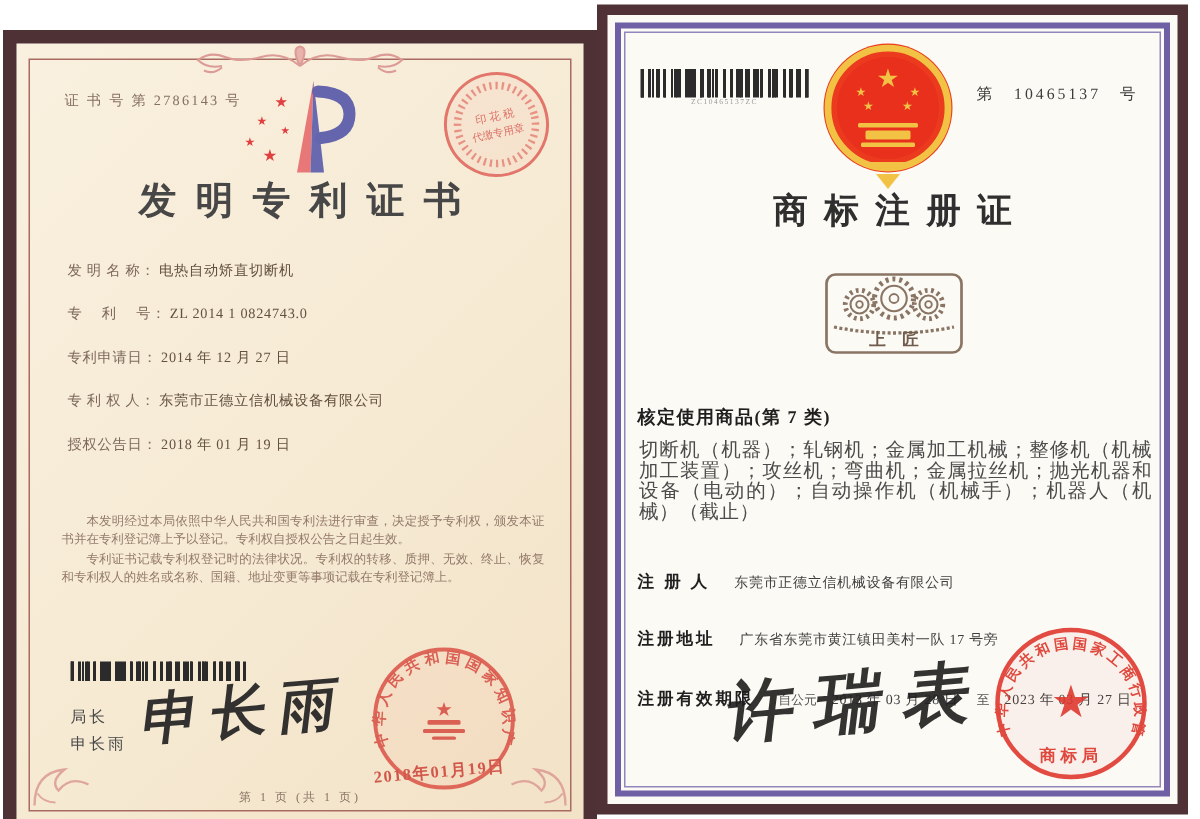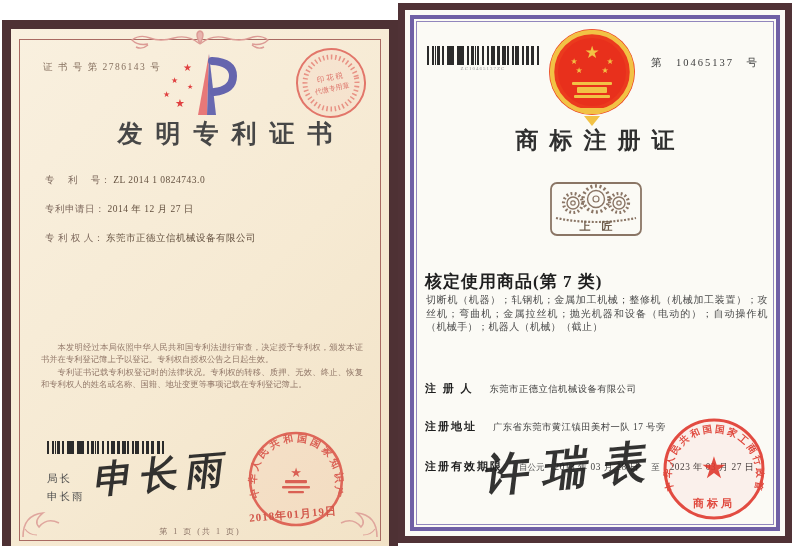--- a/index.html
+++ b/index.html
@@ -9,21 +9,21 @@
   
   .cert-patent{left:2px;top:20px;width:396px;height:540px;border:9px solid #4e3134;
     background:linear-gradient(135deg,#f9f0df 0%,#f6ead3 55%,#f2e2c6 100%);}
   .p-inner{position:relative;width:100%;height:100%;}
   .p-hairline{position:absolute;left:8px;right:8px;top:10px;bottom:10px;border:1px solid #a96a62;pointer-events:none;}
   .p-flourish{position:absolute;top:1px;left:50%;transform:translateX(-50%);}
   .p-certno{position:absolute;left:32px;top:32px;font-size:9.5px;color:#86705f;letter-spacing:1.5px;}
   .p-logo{position:absolute;left:146px;top:20px;}
   .p-stampseal{position:absolute;right:20px;top:16px;opacity:.9;transform:rotate(-12deg);}
   .p-title{position:absolute;top:88px;left:0;width:100%;text-align:center;font-size:25px;font-weight:700;
-    color:#474747;letter-spacing:13px;text-indent:13px;margin:0;padding-left:25px;}
+    color:#474747;letter-spacing:13px;text-indent:13px;margin:0;}
   .p-fields{position:absolute;left:34px;top:145px;right:28px;}
   .p-row{height:29px;font-size:9.5px;white-space:nowrap;}
   .p-label{color:#7d685c;letter-spacing:.5px;}
   .p-value{color:#63503f;letter-spacing:.5px;}
   .p-paras{position:absolute;left:30px;right:26px;top:313px;}
   .p-paras p{margin:0;font-size:8.3px;line-height:12.4px;color:#93796a;text-indent:2em;text-align:justify;}
   .barcode{background:
     repeating-linear-gradient(90deg,#2b2b2b 0 2px,transparent 2px 5px),
     repeating-linear-gradient(90deg,#2b2b2b 0 1px,transparent 1px 8px),
     repeating-linear-gradient(90deg,#2b2b2b 0 2px,transparent 2px 11px);}
@@ -41,22 +41,22 @@
   .t-purple{position:absolute;left:5px;right:5px;top:5px;bottom:5px;border:4px solid #6f5fa5;}
   .t-purple2{position:absolute;left:2px;right:2px;top:2px;bottom:2px;border:1px solid #9186bd;}
   .t-inner{position:relative;width:100%;height:100%;}
   .t-barcode{position:absolute;left:22px;top:36px;width:112px;height:19px;}
   .t-barcaption{position:absolute;left:22px;top:56px;width:112px;text-align:center;font-size:5px;color:#9a9a9a;letter-spacing:1px;}
   .t-emblem{position:absolute;left:141px;top:16px;}
   .t-number{position:absolute;right:26px;top:46px;font-size:10.5px;color:#3c3c3c;letter-spacing:2px;text-align:center;}
   .t-title{position:absolute;top:115px;left:0;width:100%;text-align:center;font-size:23px;font-weight:700;
     color:#2f2f2f;letter-spacing:11px;text-indent:11px;margin:0;}
   .t-logo{position:absolute;left:143px;top:170px;}
-  .t-classheader{position:absolute;left:20px;top:260px;font-size:17px;font-weight:700;color:#1f1f1f;letter-spacing:1px;}
-  .t-goods{position:absolute;left:21px;right:17px;top:283px;margin:0;font-size:10px;line-height:13.5px;
+  .t-classheader{position:absolute;left:20px;top:260px;font-size:12px;font-weight:700;color:#1f1f1f;letter-spacing:1px;}
+  .t-goods{position:absolute;left:21px;right:17px;top:283px;margin:0;font-size:13px;line-height:13.5px;
     color:#4c4c4c;text-align:justify;letter-spacing:.4px;}
   .t-row{position:absolute;left:20px;right:14px;white-space:nowrap;}
   .t-label{font-size:11px;font-weight:700;color:#1f1f1f;letter-spacing:2px;display:inline-block;}
   .t-value{font-size:9.3px;color:#3f3f3f;margin-left:12px;letter-spacing:.5px;}
   .t-small{font-size:8.5px;color:#555;margin-left:12px;}
   .t-signature{position:absolute;left:80px;top:428px;font-size:45px;letter-spacing:14px;z-index:3;}
   .t-seal{position:absolute;left:255px;top:405px;opacity:.9;z-index:4;}
   [data-interactable]{cursor:default;}
 </style>
 </head>
@@ -96,30 +96,38 @@
         <circle cx="38" cy="38" r="34" fill="rgba(235,120,110,0.07)" stroke="#e06a5f" stroke-width="2"></circle>
         <circle cx="38" cy="38" r="26" fill="none" stroke="#e06a5f" stroke-width="5" stroke-dasharray="1.5,2.6" opacity=".75"></circle>
         <text x="38" y="35" text-anchor="middle" font-size="7.5" fill="#d9655c">印 花 税</text>
         <text x="38" y="46" text-anchor="middle" font-size="7" fill="#d9655c">代缴专用章</text>
       </svg>
 
       <h1 class="p-title" data-interactable="false">发明专利证书</h1>
 
       <div class="p-fields" data-interactable="false">
         <div class="p-row" data-interactable="false">
+          <span class="p-label" data-interactable="false">发 明 名 称：</span>
+          <span class="p-value" data-interactable="false">电热自动矫直切断机</span>
+        </div>
+        <div class="p-row" data-interactable="false">
           <span class="p-label" data-interactable="false">专　 利　 号：</span>
           <span class="p-value" data-interactable="false">ZL 2014 1 0824743.0</span>
         </div>
         <div class="p-row" data-interactable="false">
           <span class="p-label" data-interactable="false">专利申请日：</span>
           <span class="p-value" data-interactable="false">2014 年 12 月 27 日</span>
         </div>
         <div class="p-row" data-interactable="false">
           <span class="p-label" data-interactable="false">专 利 权 人：</span>
           <span class="p-value" data-interactable="false">东莞市正德立信机械设备有限公司</span>
+        </div>
+        <div class="p-row" data-interactable="false">
+          <span class="p-label" data-interactable="false">授权公告日：</span>
+          <span class="p-value" data-interactable="false">2018 年 01 月 19 日</span>
         </div>
       </div>
 
       <div class="p-paras" data-interactable="false">
         <p data-interactable="false">本发明经过本局依照中华人民共和国专利法进行审查，决定授予专利权，颁发本证书并在专利登记簿上予以登记。专利权自授权公告之日起生效。</p>
         <p data-interactable="false">专利证书记载专利权登记时的法律状况。专利权的转移、质押、无效、终止、恢复和专利权人的姓名或名称、国籍、地址变更等事项记载在专利登记簿上。</p>
       </div>
 
       <div class="barcode p-barcode" data-interactable="false"></div>
 

